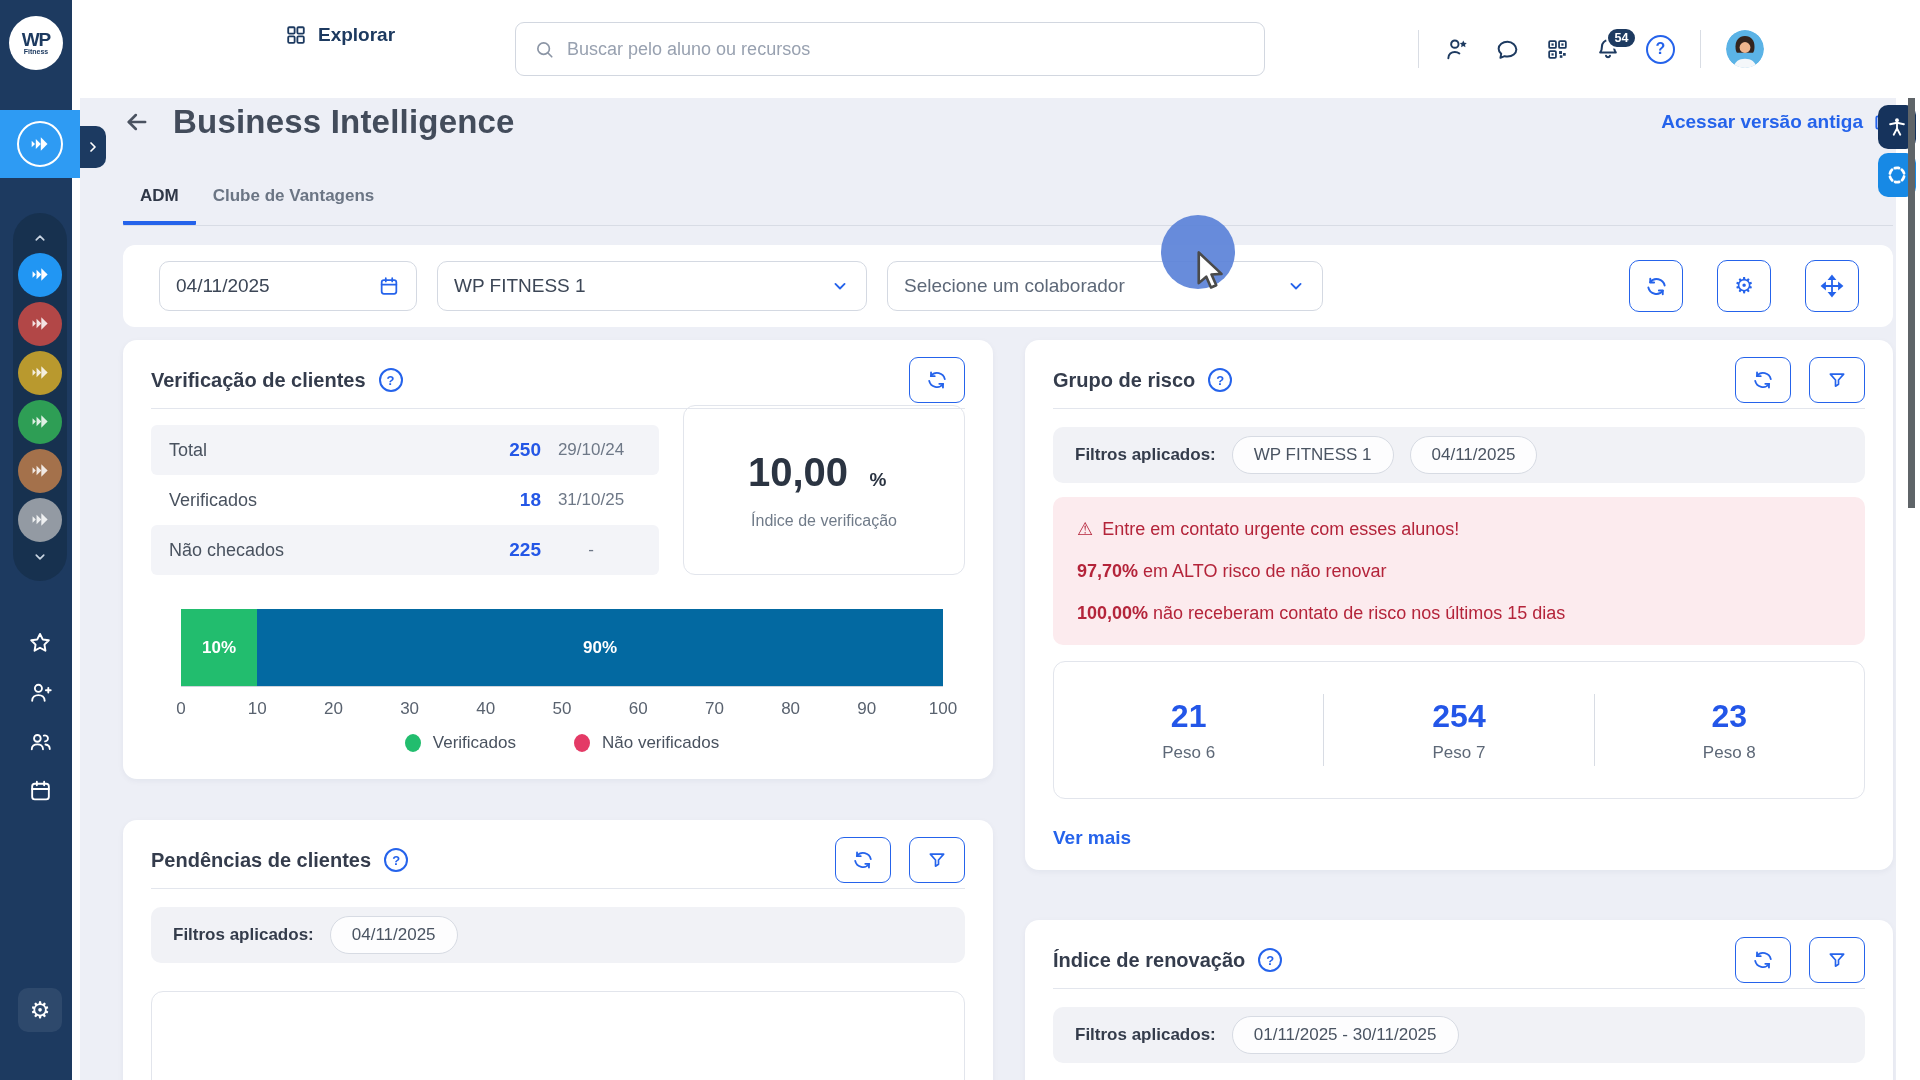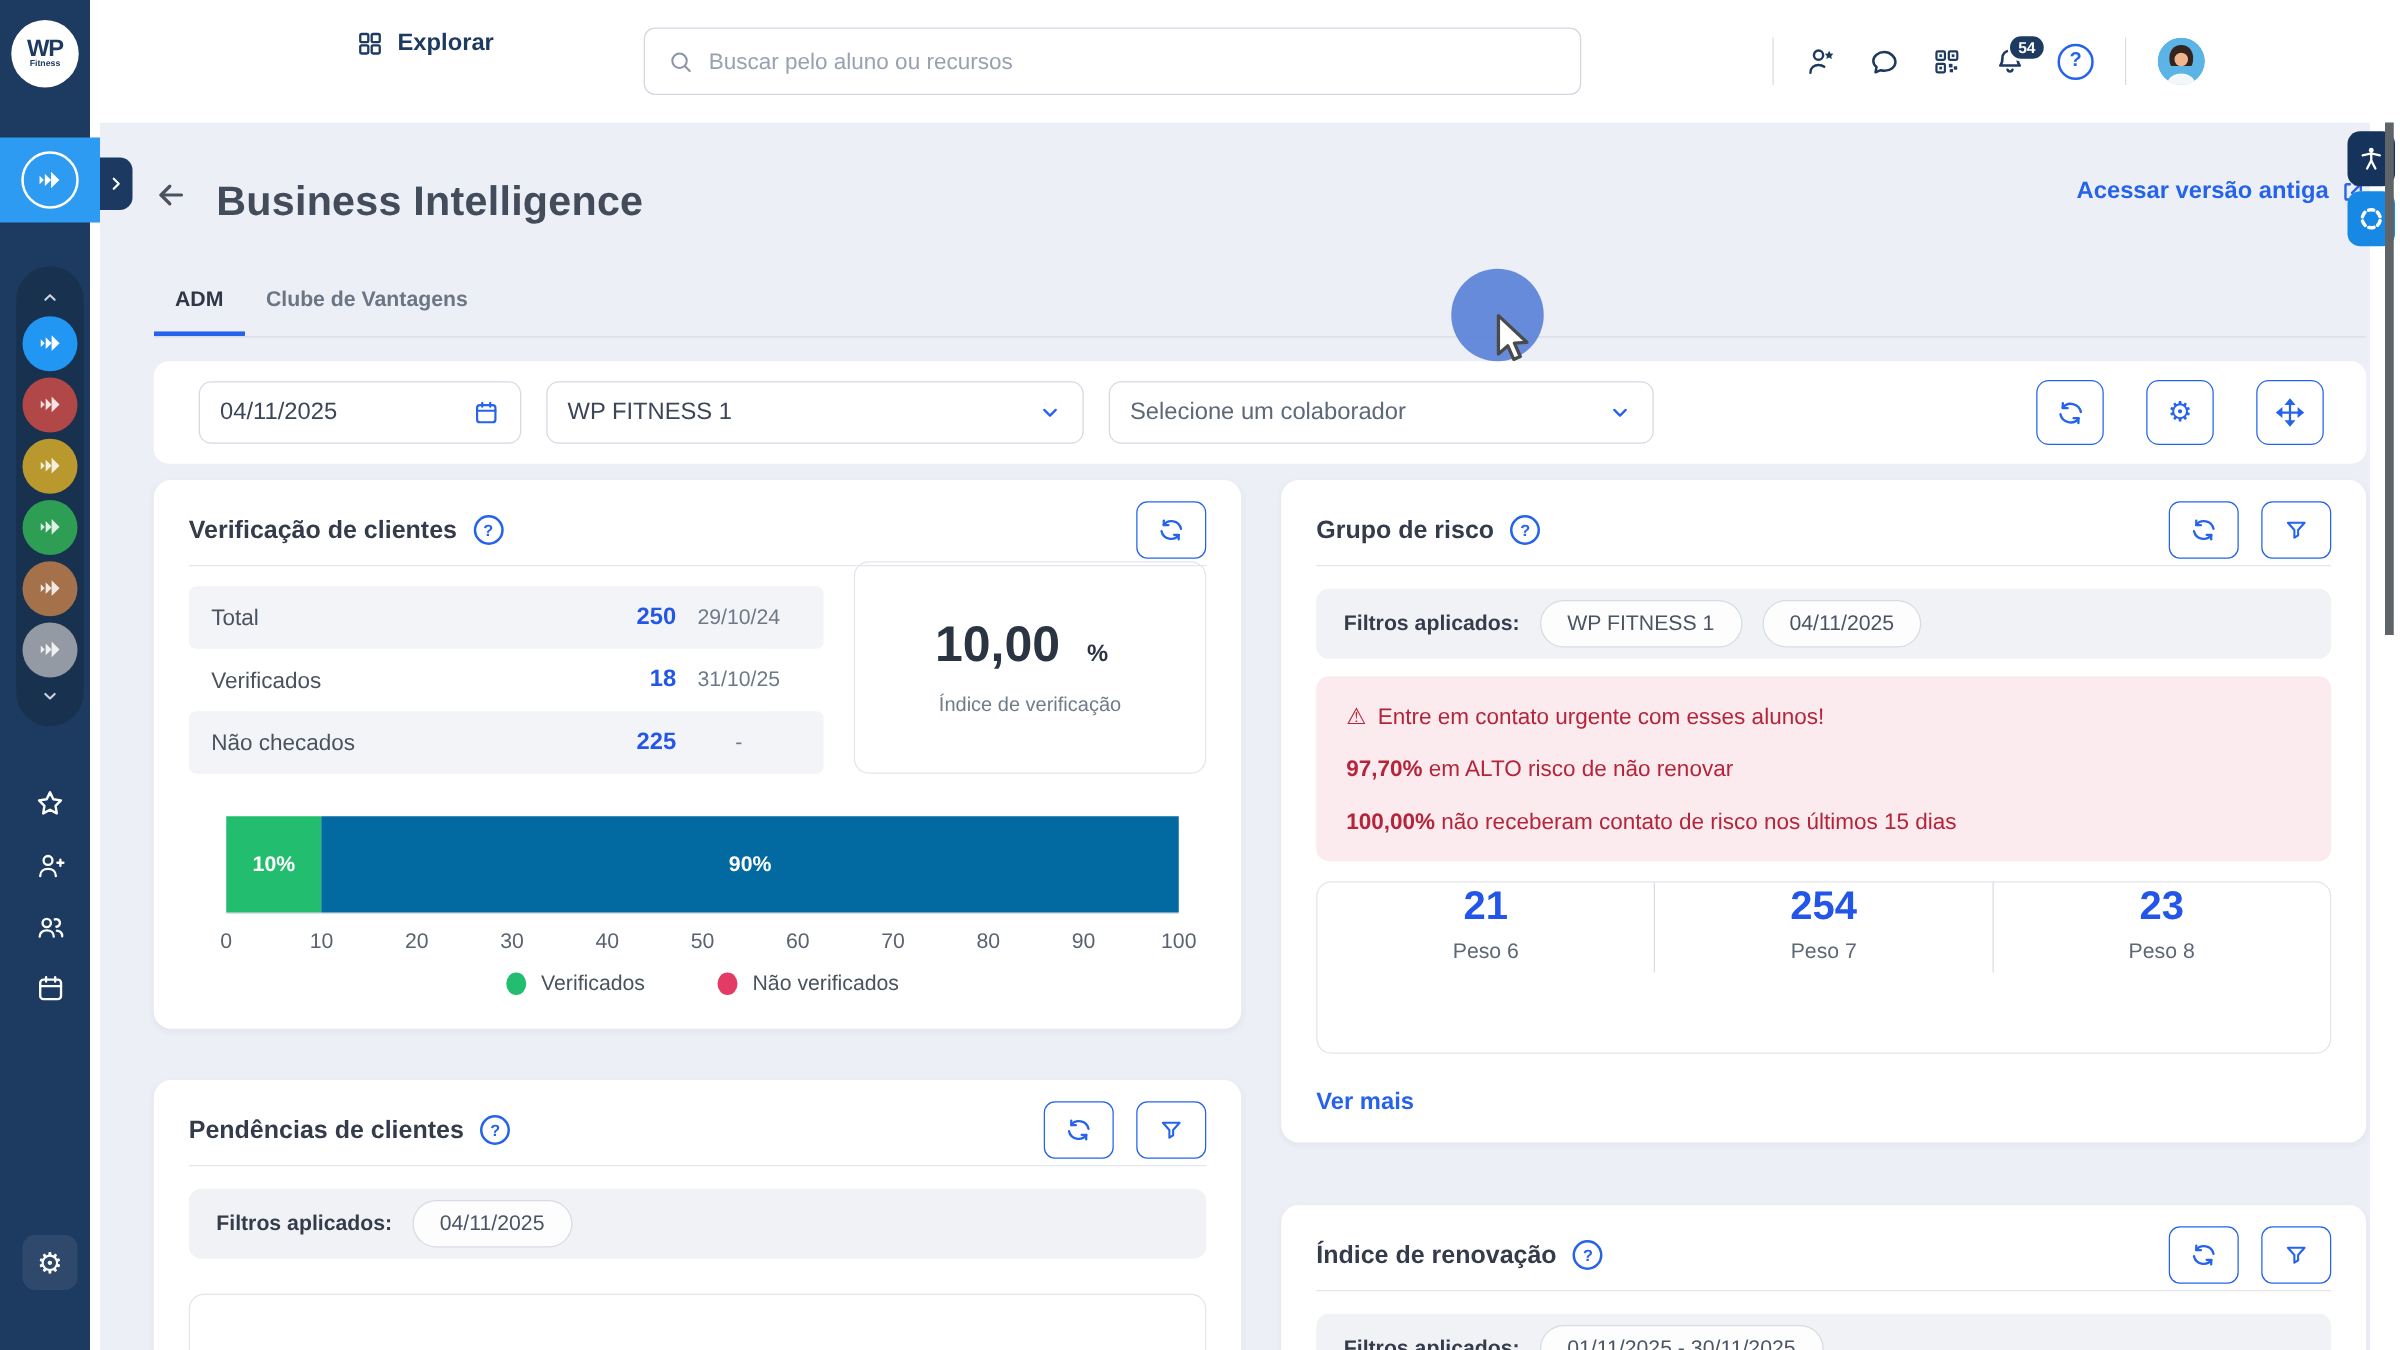--- a/index.html
+++ b/index.html
@@ -29,21 +29,21 @@
 .search input{border:none;outline:none;flex:1;font-size:18px;color:#0c4a6e;font-family:"Liberation Sans",sans-serif}
 .search input::placeholder{color:#98a1b0}
 .top-actions{position:absolute;right:156px;top:0;height:98px;display:flex;align-items:center;gap:25px}
 .t-ic{background:none;border:none;cursor:pointer;position:relative}
 .vdiv{width:1px;height:38px;background:#d9dde4}
 .badge{position:absolute;top:-9px;right:-16px;min-width:31px;height:22px;background:#1d3a60;border:2.5px solid #fff;border-radius:12px;color:#fff;font-size:12.5px;font-weight:700;display:flex;align-items:center;justify-content:center;padding:0 5px}
 .help-circ{width:29px;height:29px;border:2.5px solid #2563eb;border-radius:50%;color:#2563eb;font-size:16px;font-weight:800;display:flex;align-items:center;justify-content:center;background:none;cursor:pointer}
 .avatar{width:38px;height:38px;border-radius:50%;overflow:hidden;border:none;background:none;cursor:pointer}
 
 .content{position:absolute;left:80px;top:98px;width:1816px;height:982px;background:#edeff6;overflow:hidden;padding:0 3px 0 43px}
-.page-head{margin-top:44px;display:flex;align-items:flex-start;height:48px}
+.page-head{display:flex;align-items:center;height:48px}
 .back{background:none;border:none;cursor:pointer;margin-right:22px}
 .page-head h1{font-size:33px;font-weight:700;color:#434c5b;letter-spacing:.2px}
 .legacy{margin-left:auto;display:flex;align-items:center;gap:9px;color:#2563eb;font-size:19px;font-weight:700;cursor:pointer;text-decoration:none}
 .tabs{margin-top:40px;display:flex;gap:0;border-bottom:1px solid #d8dce5}
 .tab{font-size:17px;font-weight:700;color:#6b7584;padding:0 17px 15px;border-bottom:4px solid transparent;cursor:pointer}
 .tab.active{color:#2f3747;border-bottom-color:#2563eb;border-radius:0 0 1px 1px}
 .filterbar{margin-top:19px;height:82px;background:#fff;border-radius:12px;display:flex;align-items:center;padding:0 34px 0 36px;gap:20px}
 .field{height:50px;border:1.5px solid #d4d9e2;border-radius:10px;display:flex;align-items:center;padding:0 16px;gap:10px;background:#fff;cursor:pointer}
 .field span{flex:1;font-size:19px;color:#3c4656}
 .field.f-date{width:258px}
@@ -87,21 +87,21 @@
 .dot{width:16px;height:18px;border-radius:50%}
 
 .applied{margin-top:18px;height:56px;background:#f1f2f6;border-radius:10px;display:flex;align-items:center;gap:16px;padding:0 22px}
 .applied b{font-size:17px;font-weight:800;color:#343c4b}
 .chip{height:38px;border:1.5px solid #d7dbe3;border-radius:19px;background:#fdfdfe;display:flex;align-items:center;padding:0 21px;font-size:17px;color:#4a5462}
 
 .alert{margin-top:14px;background:#fcebee;border-radius:10px;padding:21px 24px;color:#b4243a;font-size:18px}
 .al{display:flex;align-items:center;gap:9px}
 .alert .row2{margin-top:21px}
 .alert b{font-weight:800}
-.stats{margin-top:16px;height:138px;border:1.5px solid #e2e5ec;border-radius:12px;display:flex;align-items:flex-start}
+.stats{margin-top:16px;height:138px;border:1.5px solid #e2e5ec;border-radius:12px;display:flex;align-items:center}
 .stat{flex:1;display:flex;flex-direction:column;align-items:center;justify-content:center}
 .s-num{font-size:32px;font-weight:800;color:#2356e8}
 .s-label{margin-top:8px;font-size:17px;color:#5d6877}
 .sdiv{width:1px;height:72px;background:#d8dce4}
 .more{display:block;margin-top:28px;text-align:left;color:#2563eb;font-size:19px;font-weight:700;cursor:pointer;text-decoration:none}
 .stub-box{margin-top:28px;height:220px;border:1.5px solid #e2e5ec;border-radius:12px;background:#fff}
 .card.cut3{height:480px}
 .card.cut4{height:300px}
 
 .scrollthumb{position:absolute;left:1908px;top:98px;width:7px;height:410px;background:#5f6468;z-index:40}

